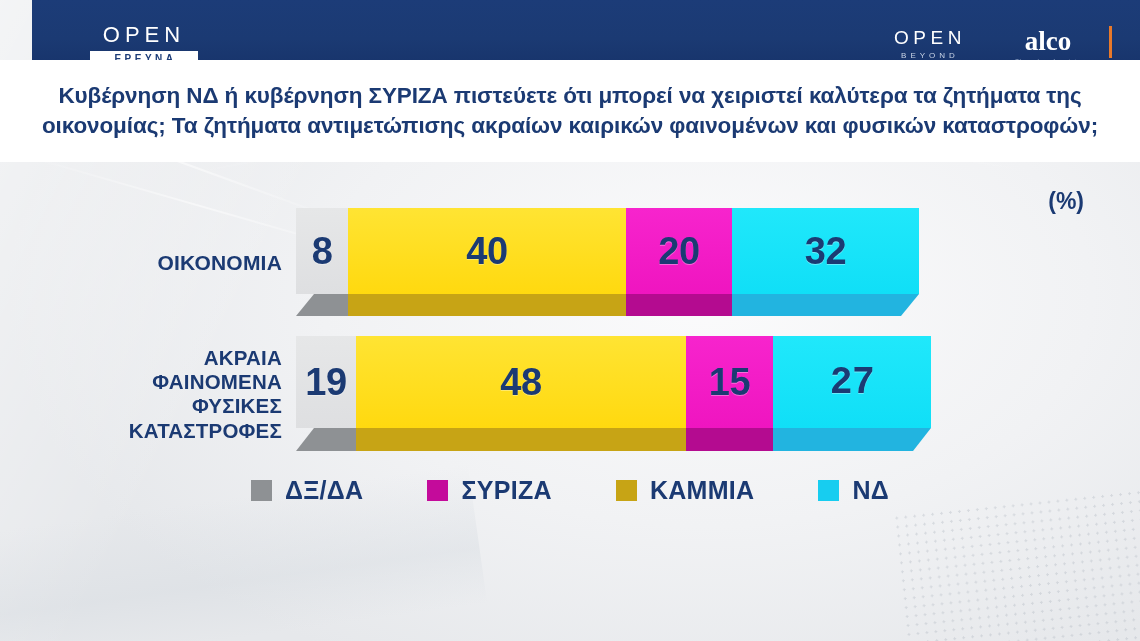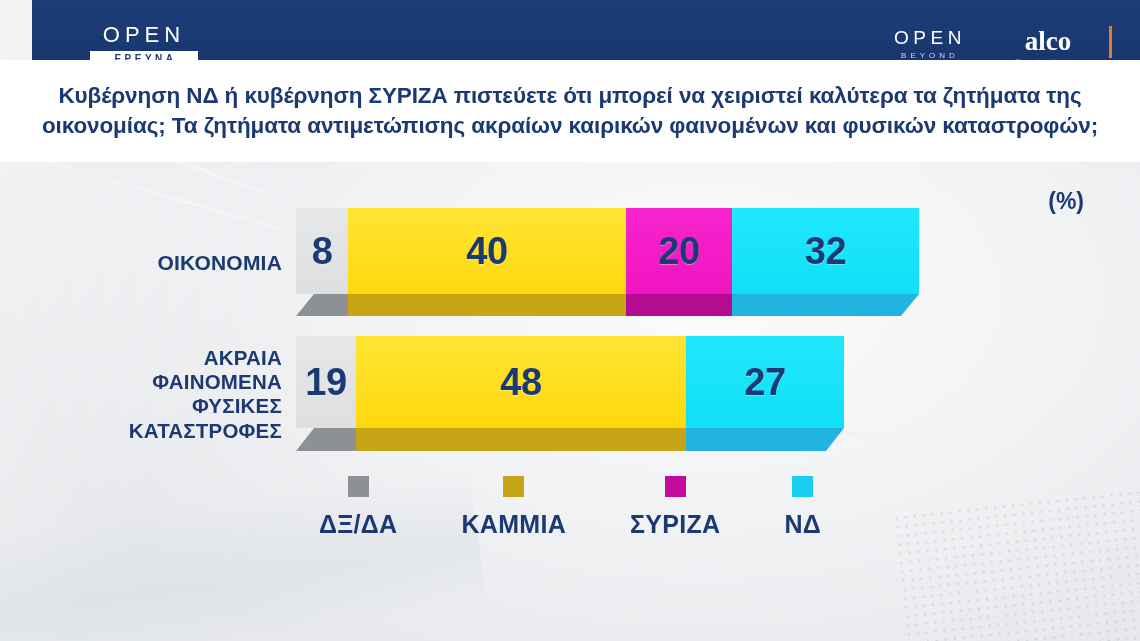--- a/index.html
+++ b/index.html
@@ -177,21 +177,21 @@
     background: radial-gradient(ellipse at center, rgba(120,128,138,0.22) 0%, rgba(120,128,138,0) 72%);
     z-index: 0;
   }
 
   
   #legend {
     position: absolute; left: 0; top: 300px; width: 1140px;
     display: flex; align-items: center; justify-content: center;
     gap: 64px;
   }
-  .legend-item { display: flex; align-items: center; gap: 13px; flex-direction: column; }
+  .legend-item { display: flex; align-items: center; gap: 13px; }
   .legend-swatch { width: 21px; height: 21px; }
   .legend-label {
     color: #1b3a73; font-weight: 700; font-size: 25px; letter-spacing: .3px;
   }
 </style>
 </head>
 <body>
 
 <div id="stage">
 
@@ -270,39 +270,43 @@
 
       <div class="bar">
         <div class="seg first c-gray" style="width:60px;">
           <span class="val">19</span>
           <div class="face c-gray-f"></div>
         </div>
         <div class="seg c-yellow" style="width:330px;">
           <span class="val">48</span>
           <div class="face c-yellow-f"></div>
         </div>
-        <div class="seg last c-cyan" style="width:158px;">
+        <div class="seg c-magenta" style="width:87px;">
+          <span class="val">15</span>
+          <div class="face c-magenta-f"></div>
+        </div>
+        <div class="seg last c-cyan" style="width:158px;font-family:Liberation Mono, monospace;">
           <span class="val">27</span>
           <div class="face c-cyan-f"></div>
         </div>
       </div>
     </div>
 
     <div id="legend">
       <div class="legend-item">
         <span class="legend-swatch" style="background:#8e9194"></span>
         <span class="legend-label">ΔΞ/ΔΑ</span>
       </div>
       <div class="legend-item">
+        <span class="legend-swatch" style="background:#c40b9b"></span>
+        <span class="legend-label">ΣΥΡΙΖΑ</span>
+      </div>
+      <div class="legend-item">
         <span class="legend-swatch" style="background:#c7a415"></span>
         <span class="legend-label">ΚΑΜΜΙΑ</span>
-      </div>
-      <div class="legend-item">
-        <span class="legend-swatch" style="background:#c40b9b"></span>
-        <span class="legend-label">ΣΥΡΙΖΑ</span>
       </div>
       <div class="legend-item">
         <span class="legend-swatch" style="background:#17cdf0"></span>
         <span class="legend-label">ΝΔ</span>
       </div>
     </div>
 
   </div>
 </div>
 

